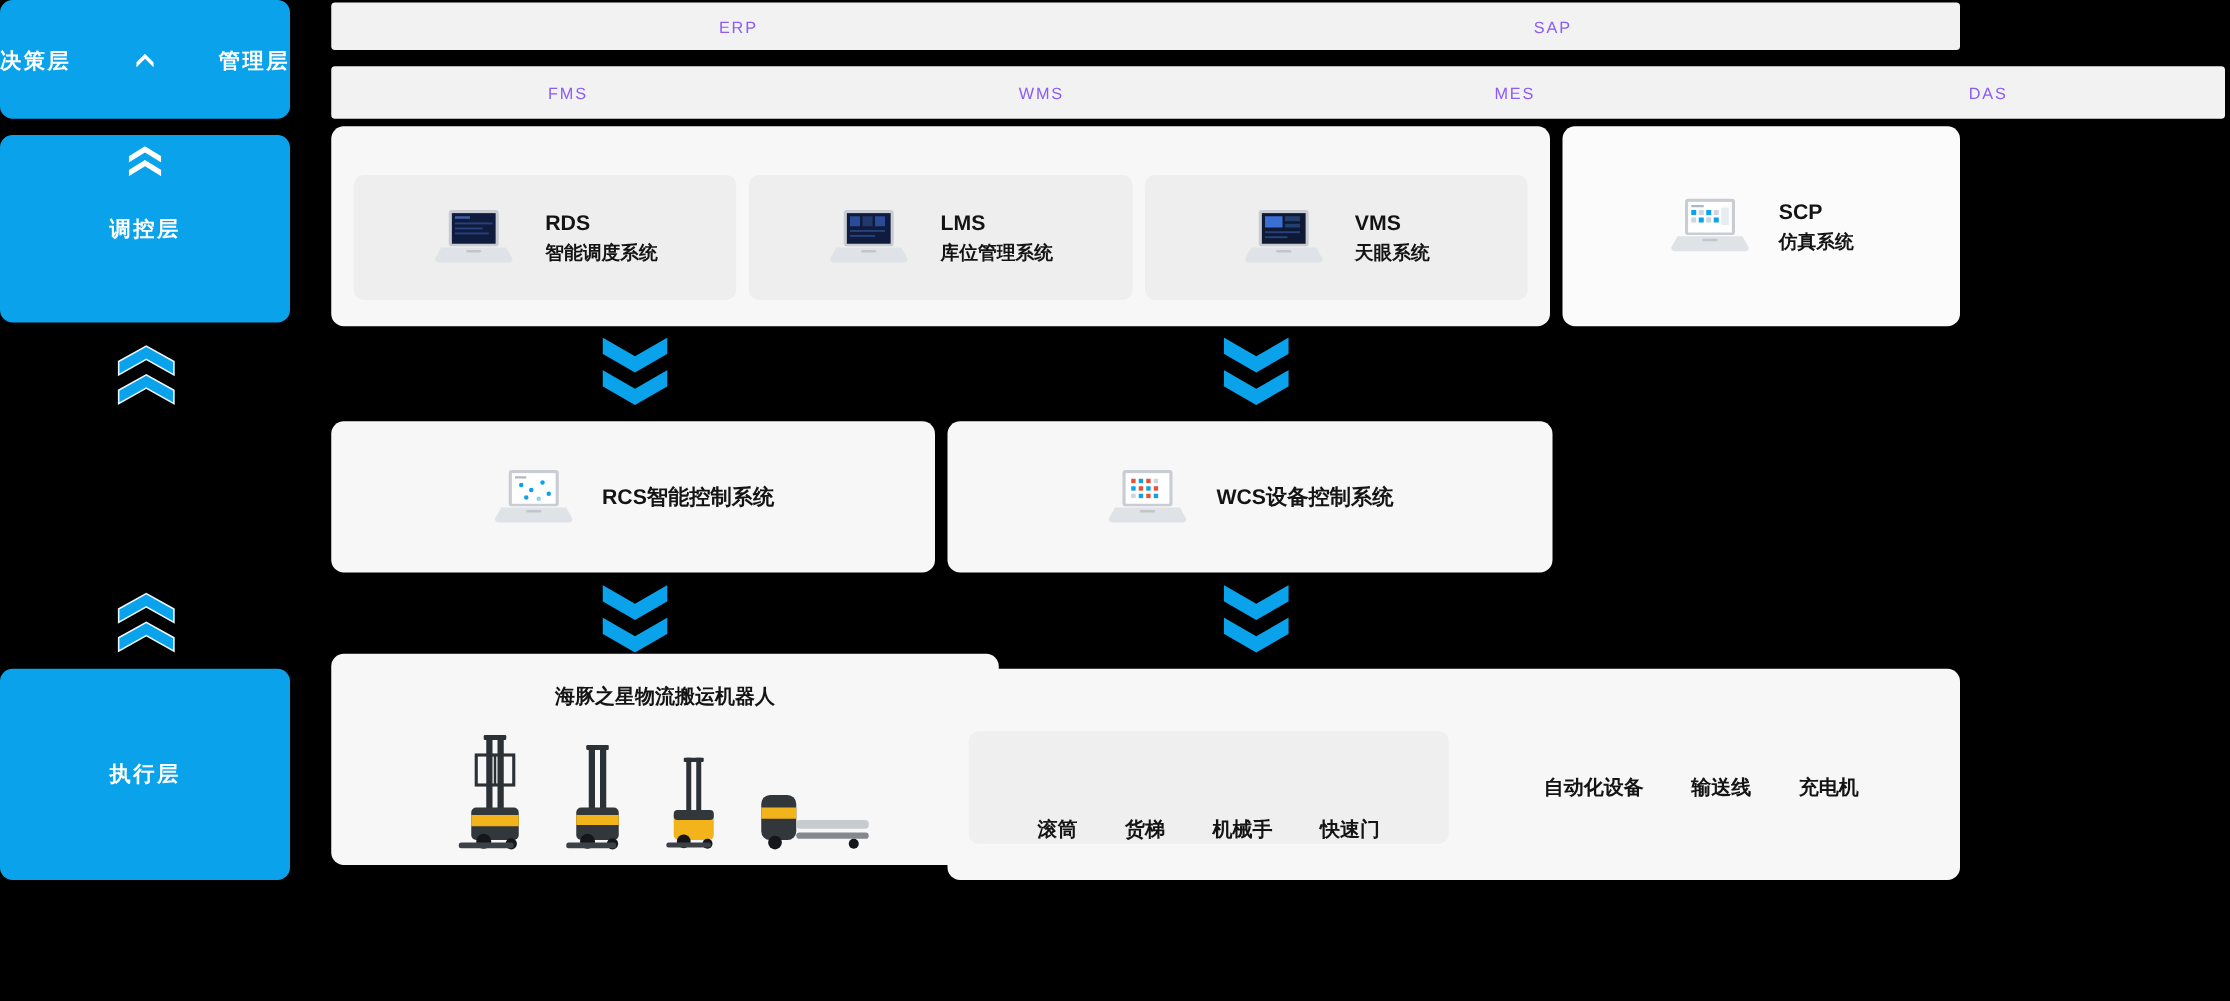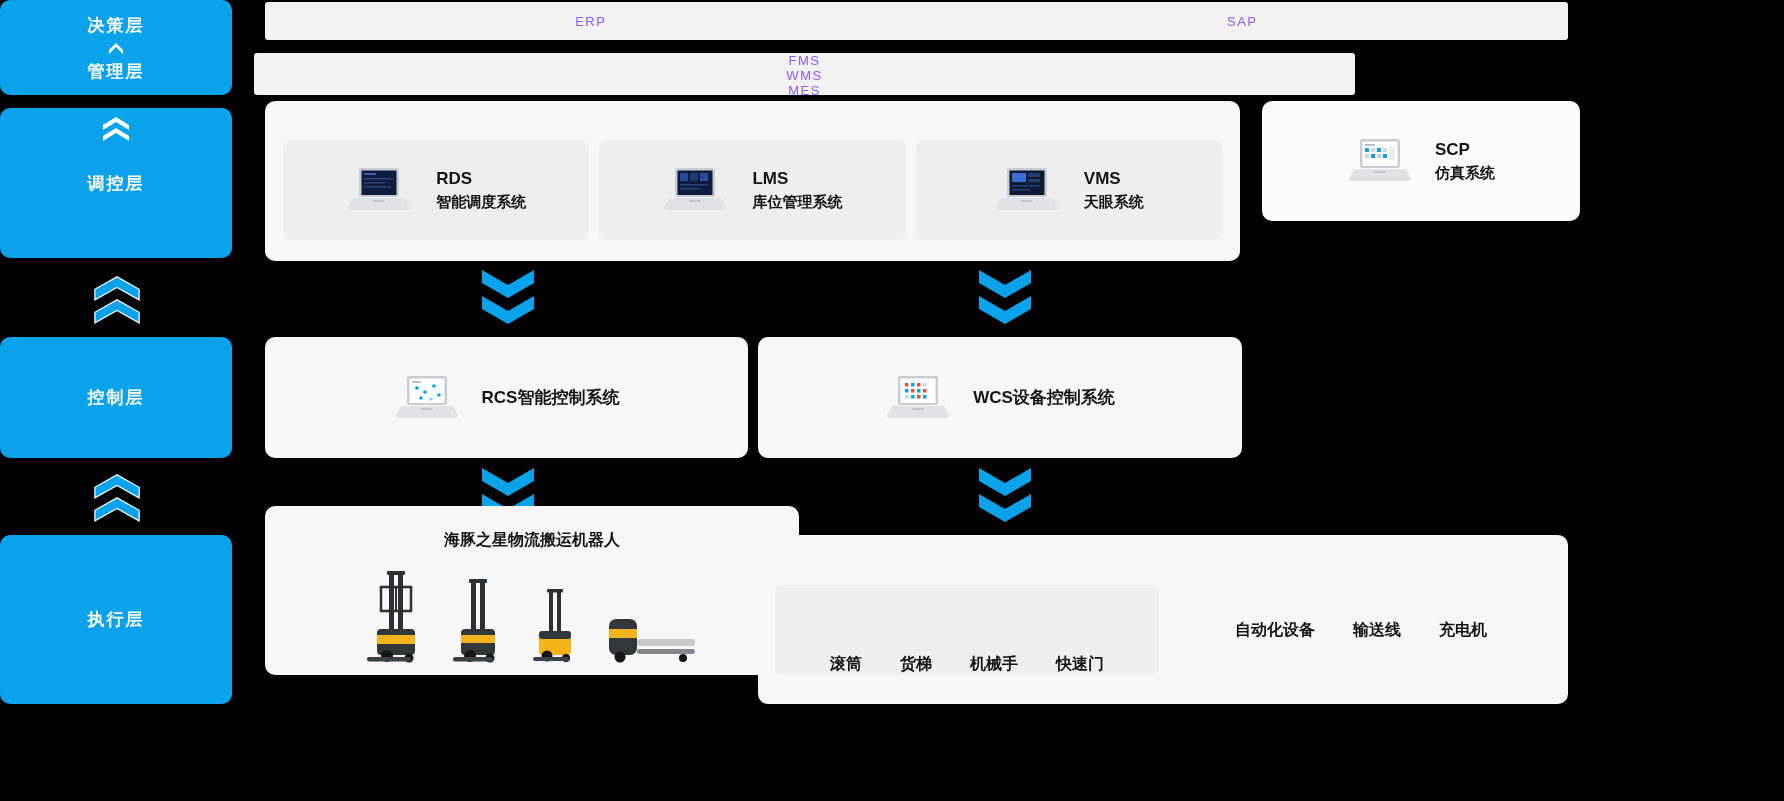--- a/index.html
+++ b/index.html
@@ -3,21 +3,21 @@
 <meta charset="utf-8">
 <style>
   * { margin:0; padding:0; box-sizing:border-box; }
   html,body { background:#000; }
   body { font-family:"Liberation Sans","DejaVu Sans",sans-serif; }
   .stage { position:relative; width:1784px; height:801px; background:#000; overflow:hidden; }
   .abs { position:absolute; }
 
   
   .blue-box { background:#0aa2ea; border-radius:10px; color:#fff;
-              display:flex; flex-direction:column; align-items:center; justify-content:center; }
+              display:flex; flex-direction:row; align-items:center; justify-content:center; }
   .layer-label { font-size:17px; font-weight:700; letter-spacing:2px; color:#fff; }
 
   
   .bar { background:#f2f2f2; border-radius:3px; display:flex; }
   .bar .cell { flex:1; display:flex; align-items:center; justify-content:center;
                color:#8b5cf6; font-size:13px; letter-spacing:1.5px;text-align:right; }
 
   
   .panel { background:#f7f7f7; border-radius:10px; }
   .panel-light { background:#fbfbfb; border-radius:10px; }
@@ -67,41 +67,38 @@
     <div class="layer-label">调控层</div>
   </div>
 
   <div class="abs arrow-wrap" style="left:94px; top:270px; width:46px; height:58px;">
     <svg width="46" height="54" viewBox="0 0 52 56" style="transform:rotate(180deg);">
       <polygon points="1,1 26,15 51,1 51,13 26,27 1,13" fill="#0aa2ea" stroke="#eaf6fe" stroke-width="1.5"></polygon>
       <polygon points="1,27 26,41 51,27 51,39 26,53 1,39" fill="#0aa2ea" stroke="#eaf6fe" stroke-width="1.5"></polygon>
     </svg>
   </div>
 
-  <div class="abs blue-box" style="left:0; top:337px; width:232px; height:121px;">
-    <div class="layer-label">控制层</div>
-  </div>
 
   <div class="abs arrow-wrap" style="left:94px; top:468px; width:46px; height:58px;">
     <svg width="46" height="54" viewBox="0 0 52 56" style="transform:rotate(180deg);">
       <polygon points="1,1 26,15 51,1 51,13 26,27 1,13" fill="#0aa2ea" stroke="#eaf6fe" stroke-width="1.5"></polygon>
       <polygon points="1,27 26,41 51,27 51,39 26,53 1,39" fill="#0aa2ea" stroke="#eaf6fe" stroke-width="1.5"></polygon>
     </svg>
   </div>
 
   <div class="abs blue-box" style="left:0; top:535px; width:232px; height:169px;">
     <div class="layer-label">执行层</div>
   </div>
 
   <div class="abs bar" style="left:265px; top:2px; width:1303px; height:38px;">
     <div class="cell">ERP</div>
     <div class="cell">SAP</div>
   </div>
 
-  <div class="abs bar" style="left:254px; top:53px; width:1101px; height:42px;flex-direction:column;">
+  <div class="abs bar" style="left:265px; top:53px; width:1515px; height:42px;">
     <div class="cell">FMS</div>
     <div class="cell">WMS</div>
     <div class="cell">MES</div>
     <div class="cell">DAS</div>
   </div>
 
   <div class="abs panel reg-panel" style="left:265px; top:101px; width:975px; height:160px;">
 
     <div class="card">
       <svg width="66" height="46" viewBox="0 0 66 46">
@@ -150,21 +147,21 @@
         <path d="M7 31 h52 l5 9 a3 3 0 0 1 -3 3 H5 a3 3 0 0 1 -3 -3 z" fill="#dfe2e7"></path>
         <rect x="27" y="33" width="12" height="2" rx="1" fill="#c2c6cc"></rect>
       </svg>
       <div class="sys-text">
         <span class="sys-code">VMS</span>
         <span class="sys-name">天眼系统</span>
       </div>
     </div>
   </div>
 
-  <div class="abs panel-light ctrl-panel" style="left:1250px; top:101px; width:318px; height:120px;margin-left:12px;">
+  <div class="abs panel-light ctrl-panel" style="left:1250px; top:101px; width:318px; height:160px;">
     <svg width="66" height="46" viewBox="0 0 66 46">
       <rect x="13" y="1" width="40" height="29" rx="2.5" fill="#c9ccd2"></rect>
       <rect x="15.5" y="3.5" width="35" height="24.5" fill="#ffffff"></rect>
       <rect x="18" y="6" width="10" height="1.8" fill="#aeb8c4"></rect>
       <rect x="18" y="10" width="4" height="4" fill="#0aa2ea"></rect>
       <rect x="24" y="10" width="4" height="4" fill="#cdd5de"></rect>
       <rect x="30" y="10" width="4" height="4" fill="#0aa2ea"></rect>
       <rect x="36" y="10" width="4" height="4" fill="#cdd5de"></rect>
       <rect x="18" y="16" width="4" height="4" fill="#cdd5de"></rect>
       <rect x="24" y="16" width="4" height="4" fill="#0aa2ea"></rect>
@@ -238,21 +235,21 @@
       <polygon points="0,26 26,41 52,26 52,39 26,54 0,39" fill="#0aa2ea"></polygon>
     </svg>
   </div>
   <div class="abs arrow-wrap" style="left:979px; top:466px; width:52px; height:60px;">
     <svg width="52" height="56" viewBox="0 0 52 56">
       <polygon points="0,0 26,15 52,0 52,13 26,28 0,13" fill="#0aa2ea"></polygon>
       <polygon points="0,26 26,41 52,26 52,39 26,54 0,39" fill="#0aa2ea"></polygon>
     </svg>
   </div>
 
-  <div class="abs panel" style="left:265px; top:506px; width:534px; height:169px;">
+  <div class="abs panel" style="left:265px; top:523px; width:534px; height:169px;">
     <div class="exec-title">海豚之星物流搬运机器人</div>
     <div class="robots-row">
       <svg width="58" height="92" viewBox="0 0 58 92">
         <rect x="24" y="0" width="5" height="62" fill="#2c3136"></rect>
         <rect x="33" y="0" width="5" height="62" fill="#2c3136"></rect>
         <rect x="22" y="0" width="18" height="4" rx="1" fill="#2c3136"></rect>
         <rect x="16" y="16" width="30" height="24" fill="none" stroke="#2c3136" stroke-width="2.5"></rect>
         <line x1="31" y1="16" x2="31" y2="40" stroke="#2c3136" stroke-width="2"></line>
         <rect x="12" y="58" width="38" height="26" rx="4" fill="#32373c"></rect>
         <rect x="12" y="64" width="38" height="9" fill="#f3b31b"></rect>

